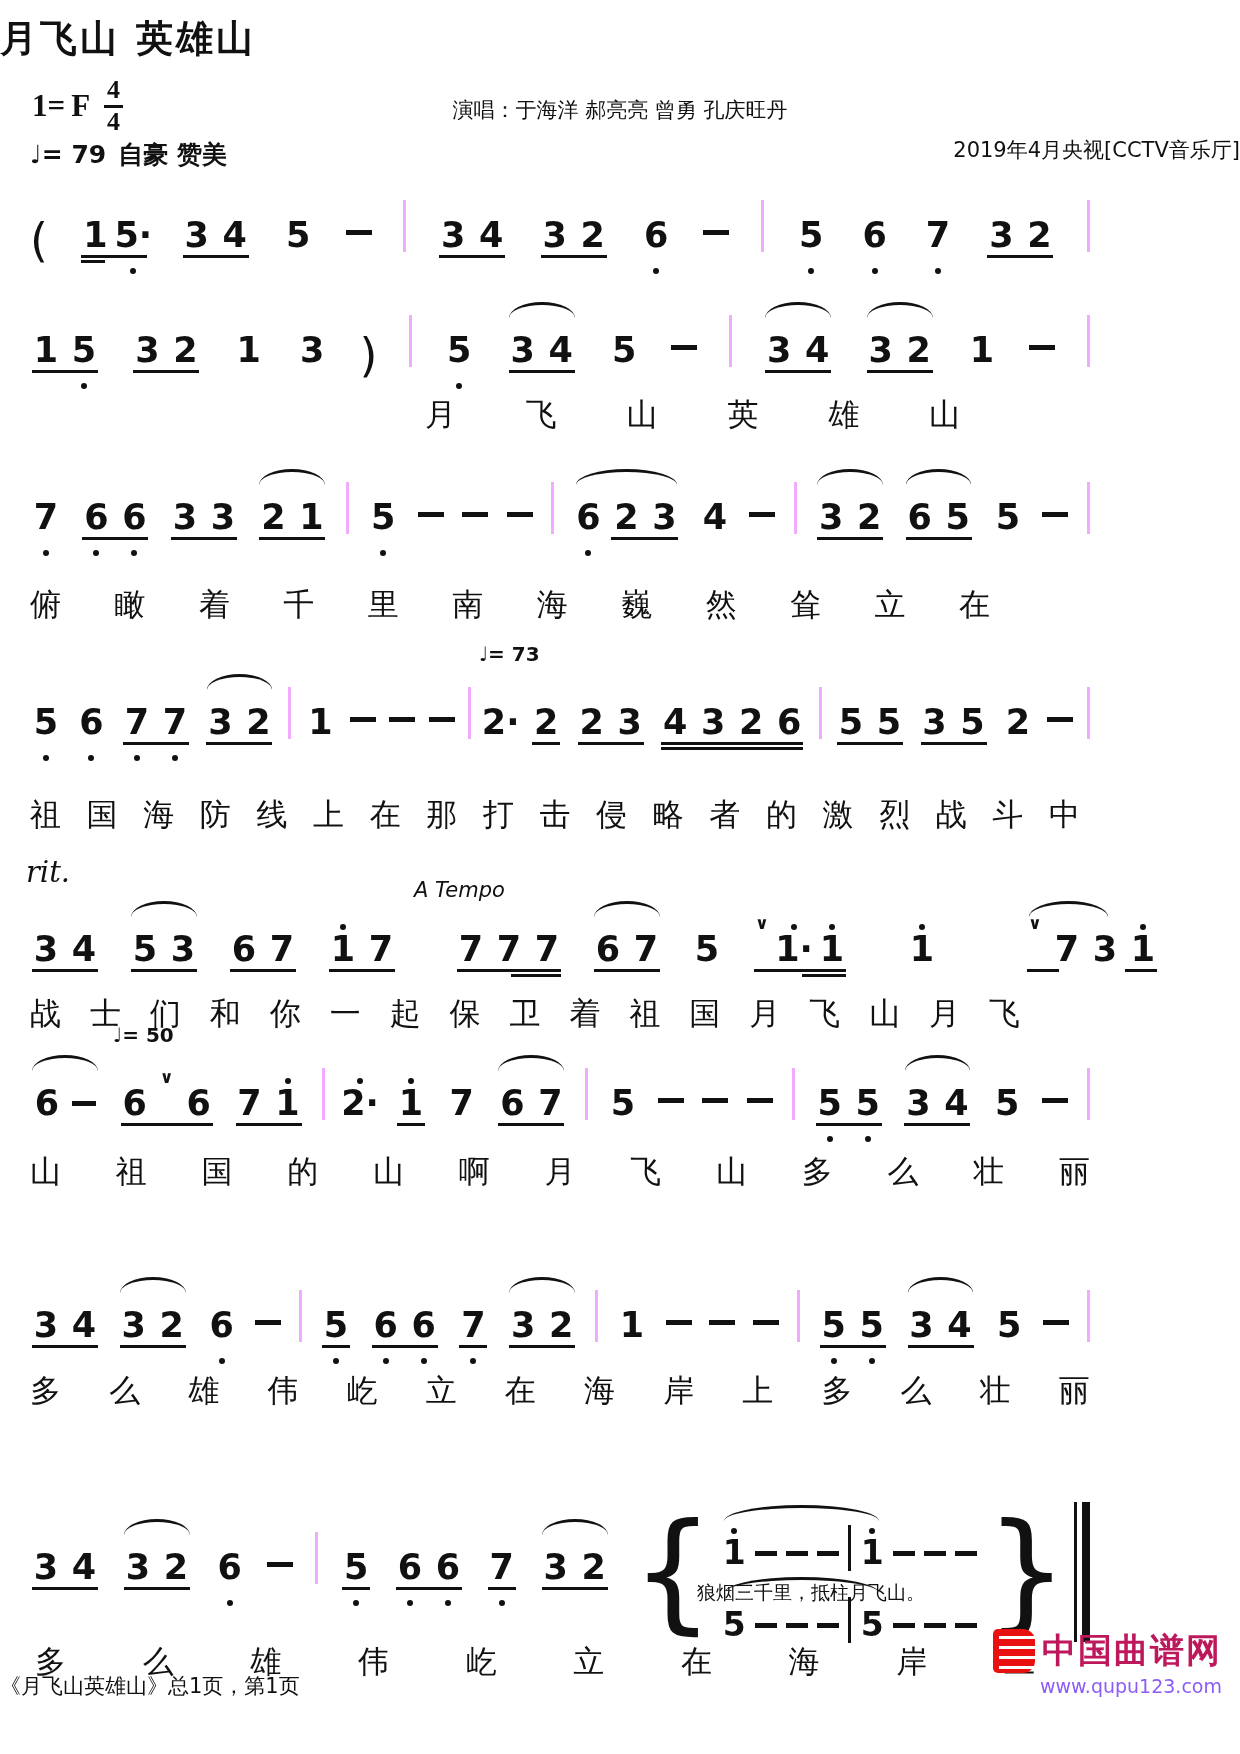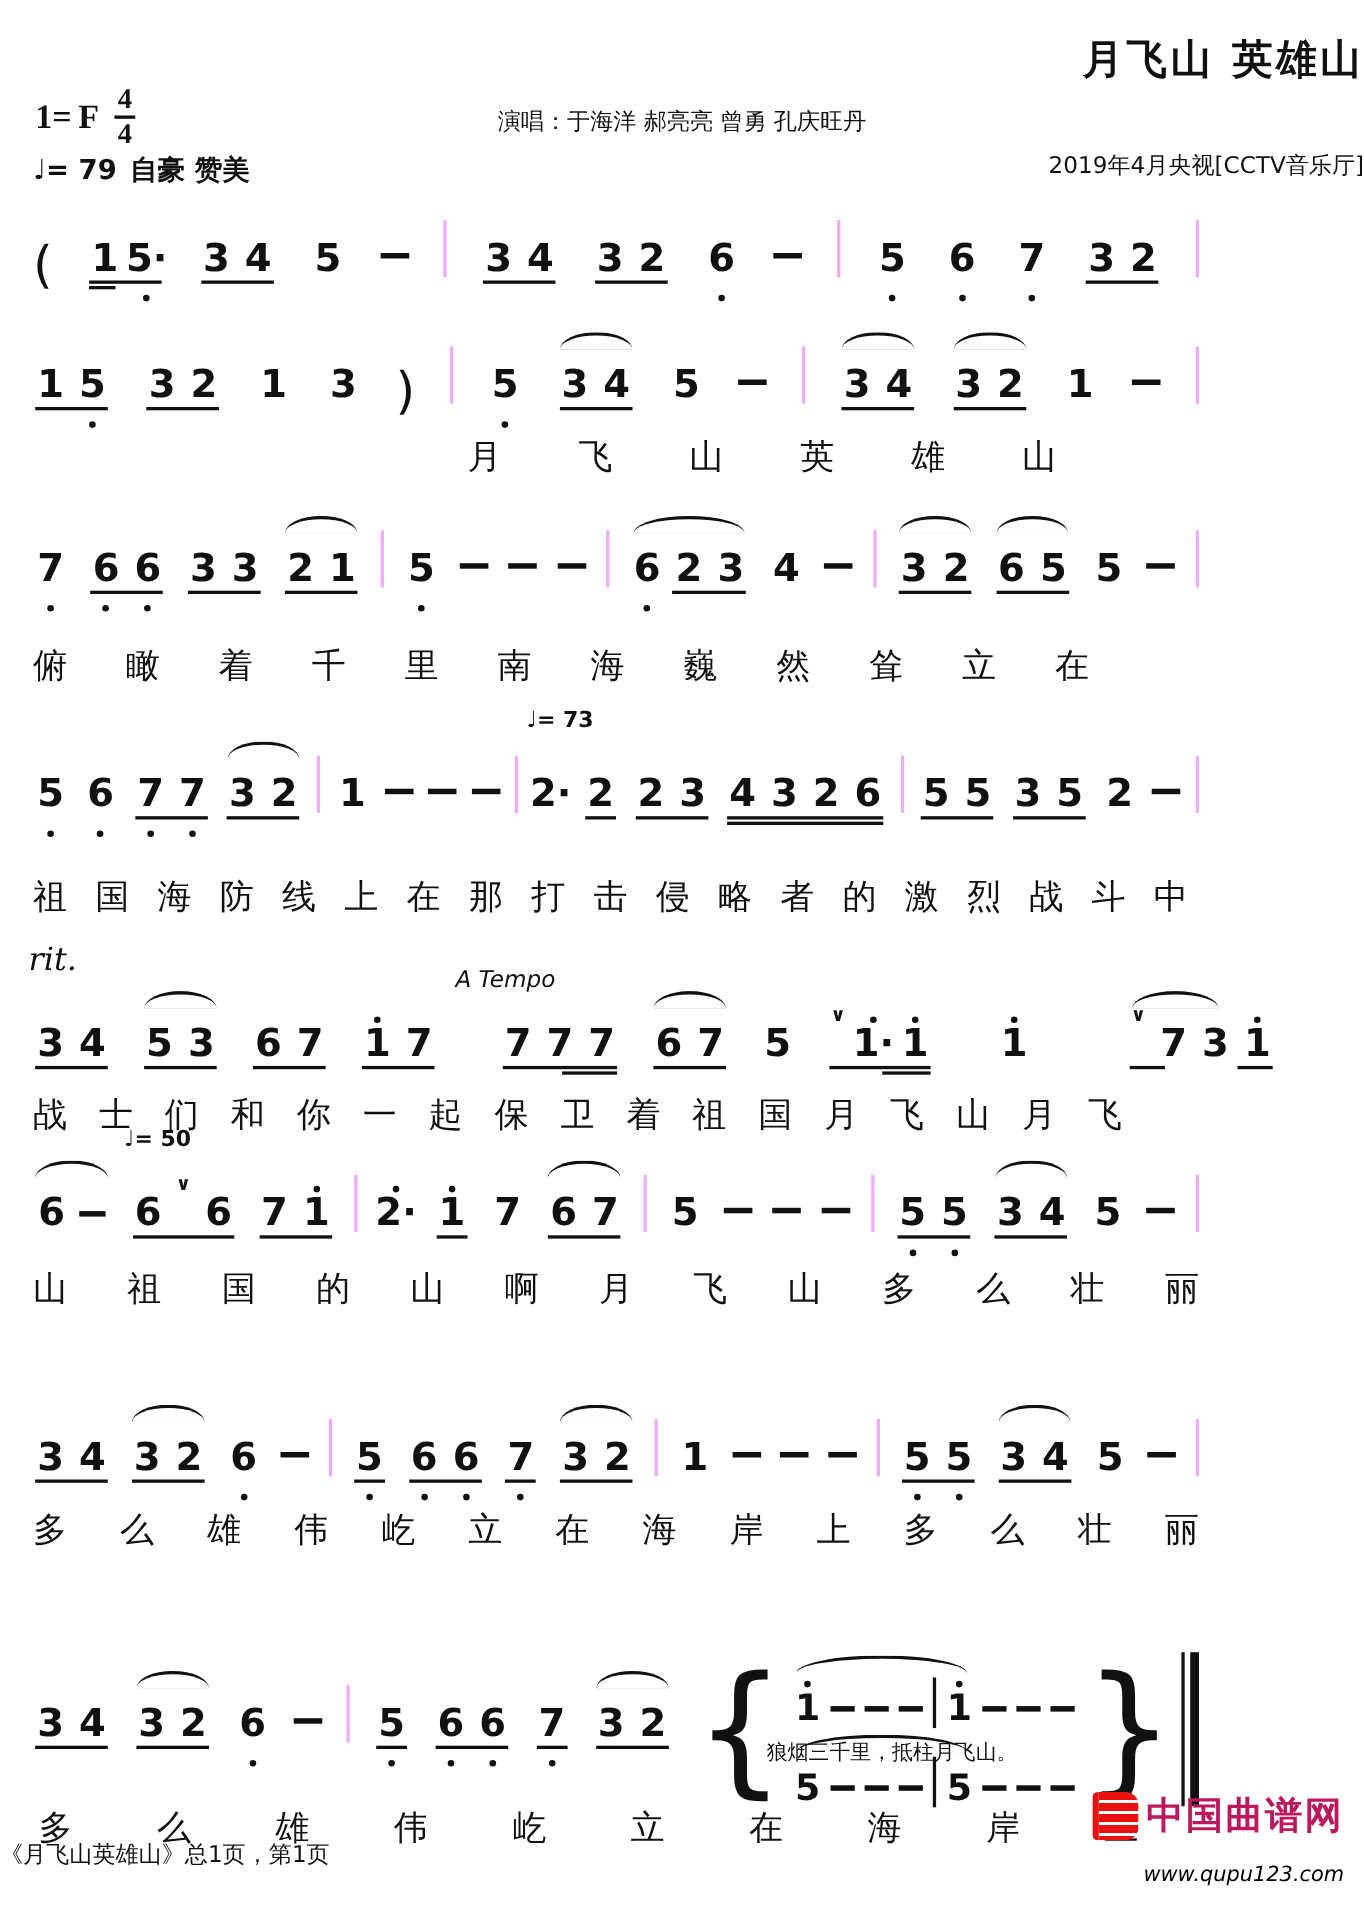--- a/index.html
+++ b/index.html
@@ -1,20 +1,20 @@
 <!DOCTYPE html>
 <html><head>
 <meta charset="utf-8">
 <style>
   html,body{margin:0;padding:0;background:#fff;}
   #page{position:relative;width:1240px;height:1754px;background:#ffffff;color:#111;
         font-family:"DejaVu Sans",sans-serif;overflow:hidden;}
   
   .header{position:relative;height:185px;}
-  .title{text-align:right;padding-top:29px;font-size:37px;font-weight:bold;letter-spacing:3px;}
+  .title{text-align:left;padding-top:14px;font-size:37px;font-weight:bold;letter-spacing:3px;}
   .keyblock{position:absolute;left:32px;top:76px;font-family:"Liberation Serif",serif;
             font-weight:bold;font-size:31px;display:flex;align-items:center;gap:6px;}
   .frac{display:inline-flex;flex-direction:column;align-items:center;font-size:26px;line-height:1.1;margin-left:8px;}
   .frac .fn{border-bottom:3px solid #111;padding:0 3px;}
   .temporow{position:absolute;left:30px;top:138px;font-size:25px;font-weight:bold;display:flex;gap:12px;align-items:center;}
   .temporow .mood{font-weight:bold;}
   .singer{position:absolute;left:0;right:0;top:96px;text-align:center;font-size:21px;}
   .occasion{position:absolute;left:0;right:0;top:136px;text-align:right;font-size:21px;}
   .credits{position:absolute;right:132px;top:70px;font-size:21px;line-height:1.55;text-align:left;}
   
@@ -74,21 +74,21 @@
   .lyr8{padding:0 55px 0 5px;margin-top:30px;}
   
   .footnote{position:absolute;left:697px;top:1580px;font-size:19px;}
   .pageinfo{position:absolute;left:0;right:0;top:1672px;text-align:left;font-size:21px;}
   .logo{position:absolute;right:18px;top:1628px;display:flex;flex-direction:column;align-items:flex-end;}
   .logorow{display:flex;align-items:center;gap:7px;}
   .emblem{width:36px;height:44px;border-radius:5px 12px 12px 5px;
           background:repeating-linear-gradient(180deg,#e8110f 0 7px,#ffffff 7px 10px);
           border-left:6px solid #e8110f;}
   .sitename{font-size:34px;font-weight:bold;color:#be185d;letter-spacing:2px;}
-  .siteurl{color:#000000;font-size:19px;margin-top:19px;font-style:italic;}
+  .siteurl{color:#8b5cf6;font-size:19px;margin-top:1px;}
 </style>
 </head>
 <body>
 
 <div id="page">
   <div class="header">
     <div class="title">月飞山 英雄山</div>
     <div class="keyblock">
       <span>1=</span>
         <span>F</span>

